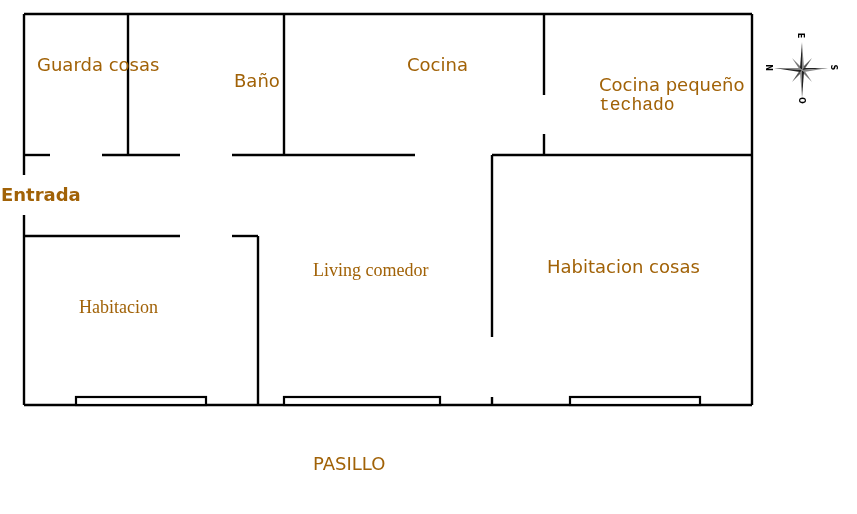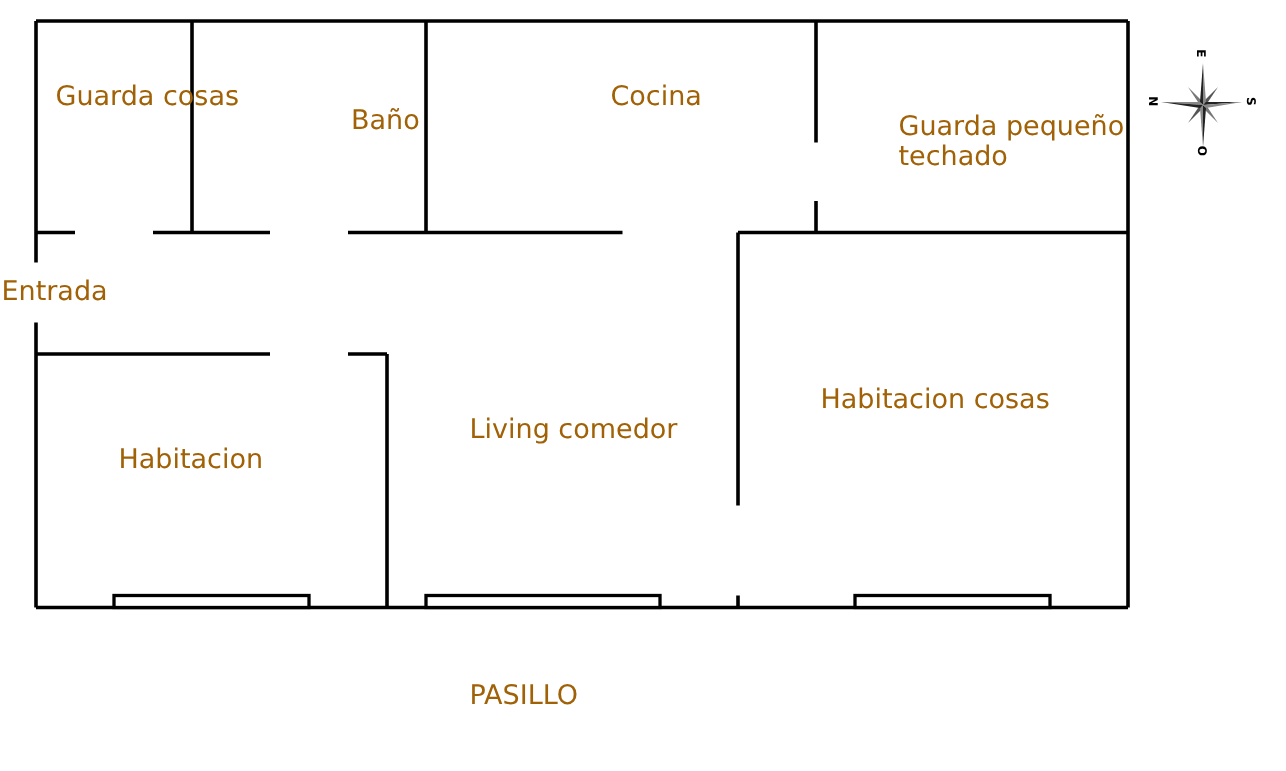--- a/index.html
+++ b/index.html
@@ -40,25 +40,25 @@
   <line class="wall" x1="258" y1="236" x2="258" y2="405"></line>
 
   <rect class="window" x="76" y="397" width="130" height="8"></rect>
   <rect class="window" x="284" y="397" width="156" height="8"></rect>
   <rect class="window" x="570" y="397" width="130" height="8"></rect>
 </svg>
 
 <div class="label" style="left:37px; top:55px;">Guarda cosas</div>
 <div class="label" style="left:191px; top:71px;margin-left:43px;">Baño</div>
 <div class="label" style="left:381px; top:55px;margin-left:26px;">Cocina</div>
-<div class="label" style="left:599px; top:75px;">Guarda pequeño</div>
-<div class="label" style="left:599px; top:95px;">techado</div>
-<div class="label" style="left:1px; top:185px;">Entrada</div>
-<div class="label" style="left:79px; top:297px;">Habitacion</div>
-<div class="label" style="left:313px; top:277px;">Living comedor</div>
+<div class="label" style="left:599px; top:75px;">Cocina pequeño</div>
+<div class="label" style="left:599px; top:95px;font-family:Liberation Mono, monospace;">techado</div>
+<div class="label" style="left:1px; top:185px;font-weight:bold;">Entrada</div>
+<div class="label" style="left:79px; top:297px;font-family:Liberation Serif, serif;">Habitacion</div>
+<div class="label" style="left:313px; top:260px;font-family:Liberation Serif, serif;">Living comedor</div>
 <div class="label" style="left:547px; top:257px;">Habitacion cosas</div>
 <div class="label" style="left:313px; top:426px;margin-top:28px;">PASILLO</div>
 
 <div class="compass">
   <svg width="80" height="80" viewBox="0 0 80 80" xmlns="http://www.w3.org/2000/svg">
 
     <polygon points="40,38 30,28 38,40" fill="#777"></polygon>
     <polygon points="40,38 50,28 42,40" fill="#555"></polygon>
     <polygon points="40,42 30,52 38,40" fill="#555"></polygon>
     <polygon points="40,42 50,52 42,40" fill="#777"></polygon>

